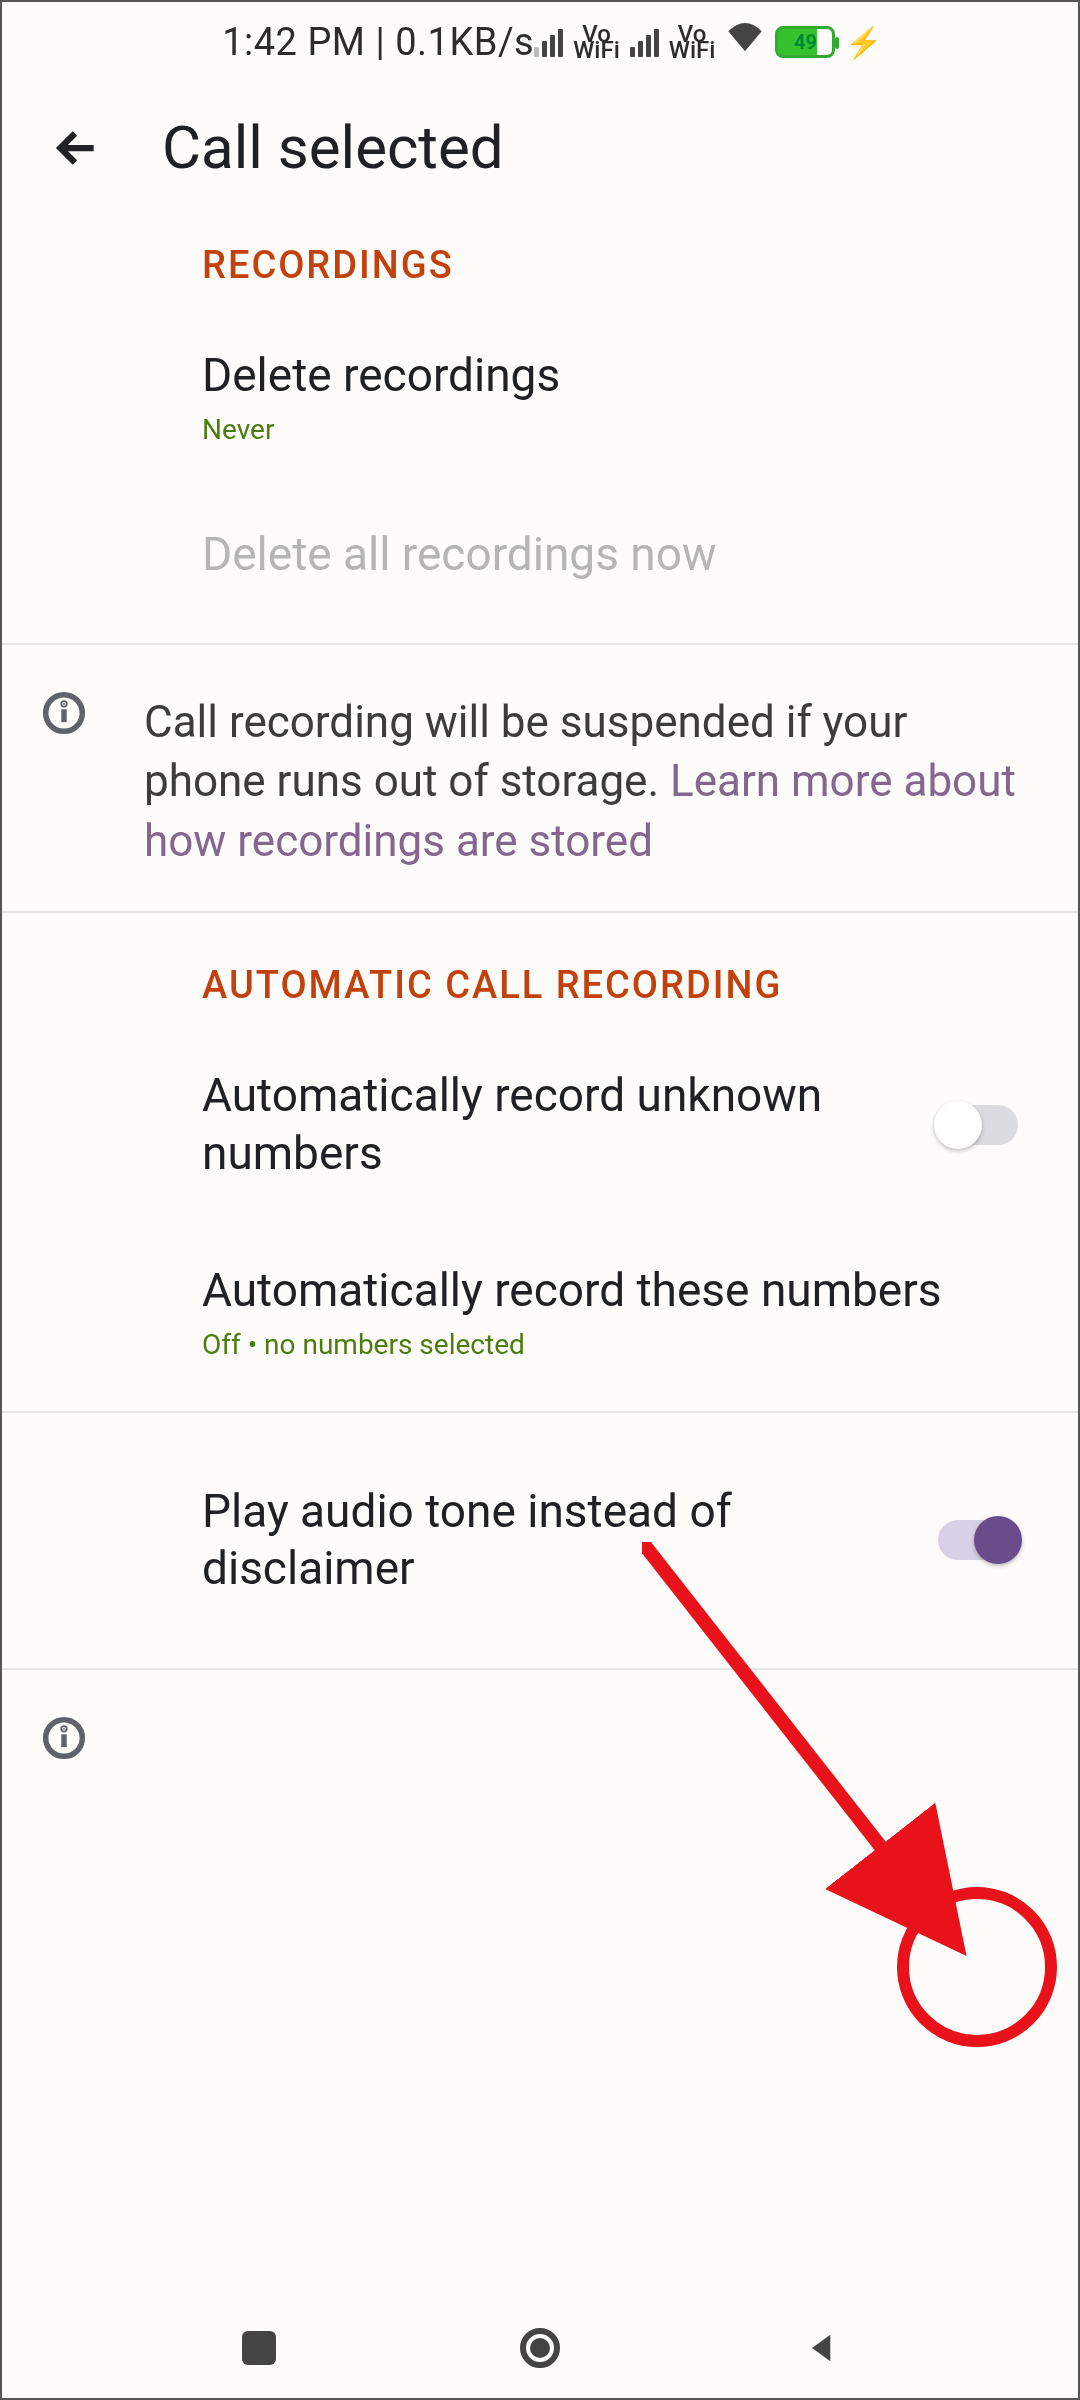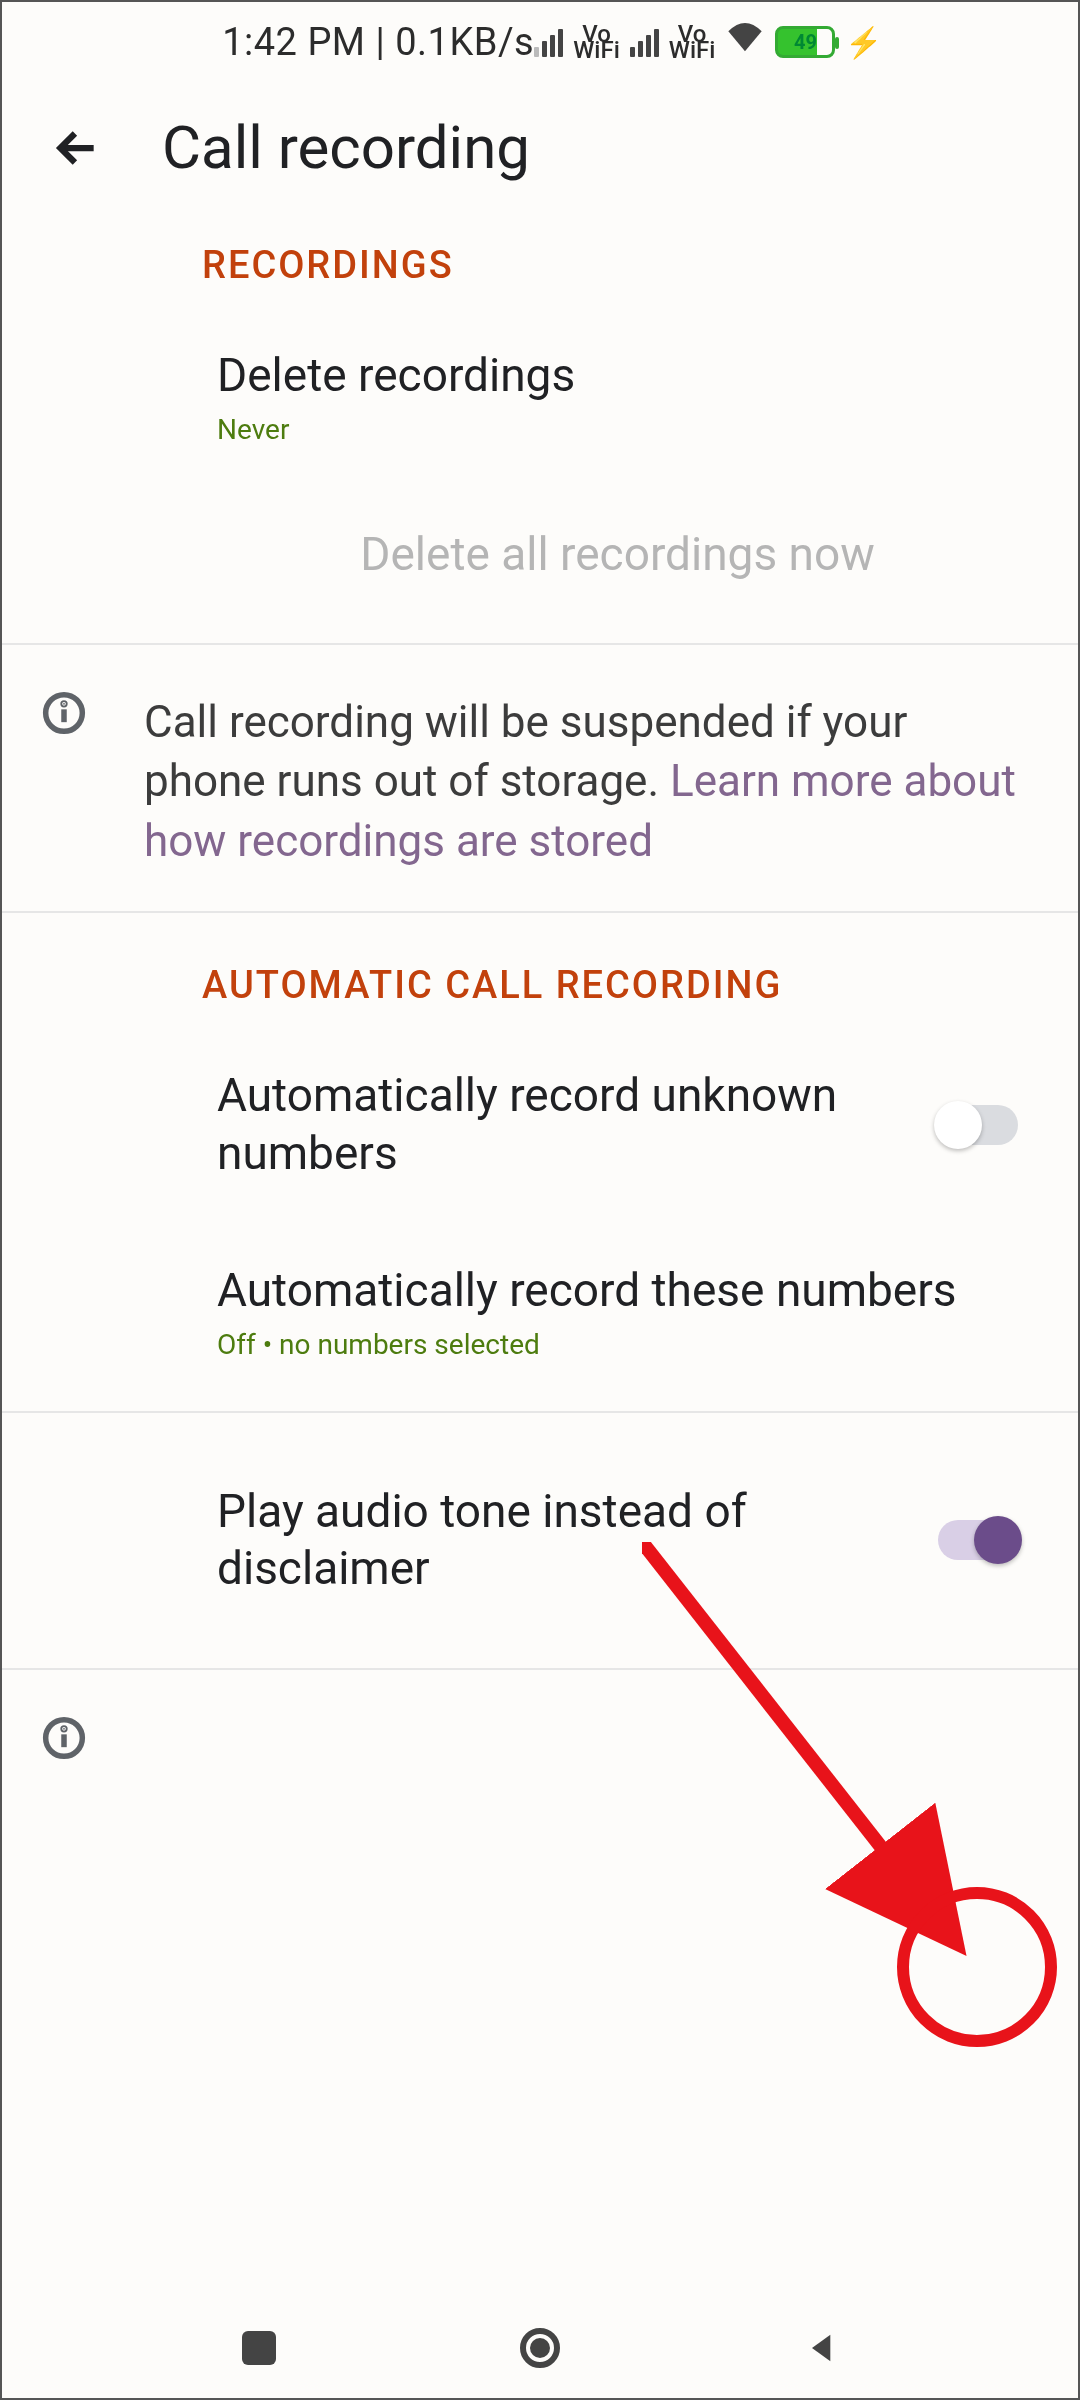--- a/index.html
+++ b/index.html
@@ -60,26 +60,25 @@
     padding: 0 8px 30px 200px;
     font-size: 38px;
     letter-spacing: 2px;
     color: #c2410c;
     font-weight: 500;
   }
   .item {
     padding: 30px 60px 30px 200px;
     display: flex;
     align-items: center;
-    margin-left: 15px;
   }
   .item-text { flex: 1; }
   .item-title { font-size: 46px; color:#202124; line-height:1.25; }
   .item-sub   { font-size: 28px; color:#4d7c0f; margin-top: 8px; }
-  .item-disabled .item-title { color:#b5b5b5;text-align:center; }
+  .item-disabled .item-title { color:#b5b5b5; }
   .divider { height: 2px; background:#e6e6e6; }
 
   
   .info-row {
     display: flex;
     padding: 40px 60px 40px 40px;
     gap: 58px;
   }
   .info-icon { width: 44px; height: 44px; flex-shrink:0; margin-top:6px; }
   .info-icon svg{width:44px;height:44px;stroke:#5f6368;stroke-width:3;fill:none;}
@@ -160,21 +159,21 @@
   </div>
 </div>
 
 <div class="app-bar">
   <div class="back-btn">
     <svg viewBox="0 0 24 24">
       <line x1="4" y1="12" x2="20" y2="12"></line>
         <polyline points="11 5 4 12 11 19"></polyline>
     </svg>
   </div>
-  <h1 class="app-title">Call recording</h1>
+  <h1 class="app-title">Call selected</h1>
 </div>
 
 <div class="section-header">RECORDINGS</div>
 
 <div class="item">
   <div class="item-text">
     <div class="item-title">Delete recordings</div>
     <div class="item-sub">Never</div>
   </div>
 </div>

